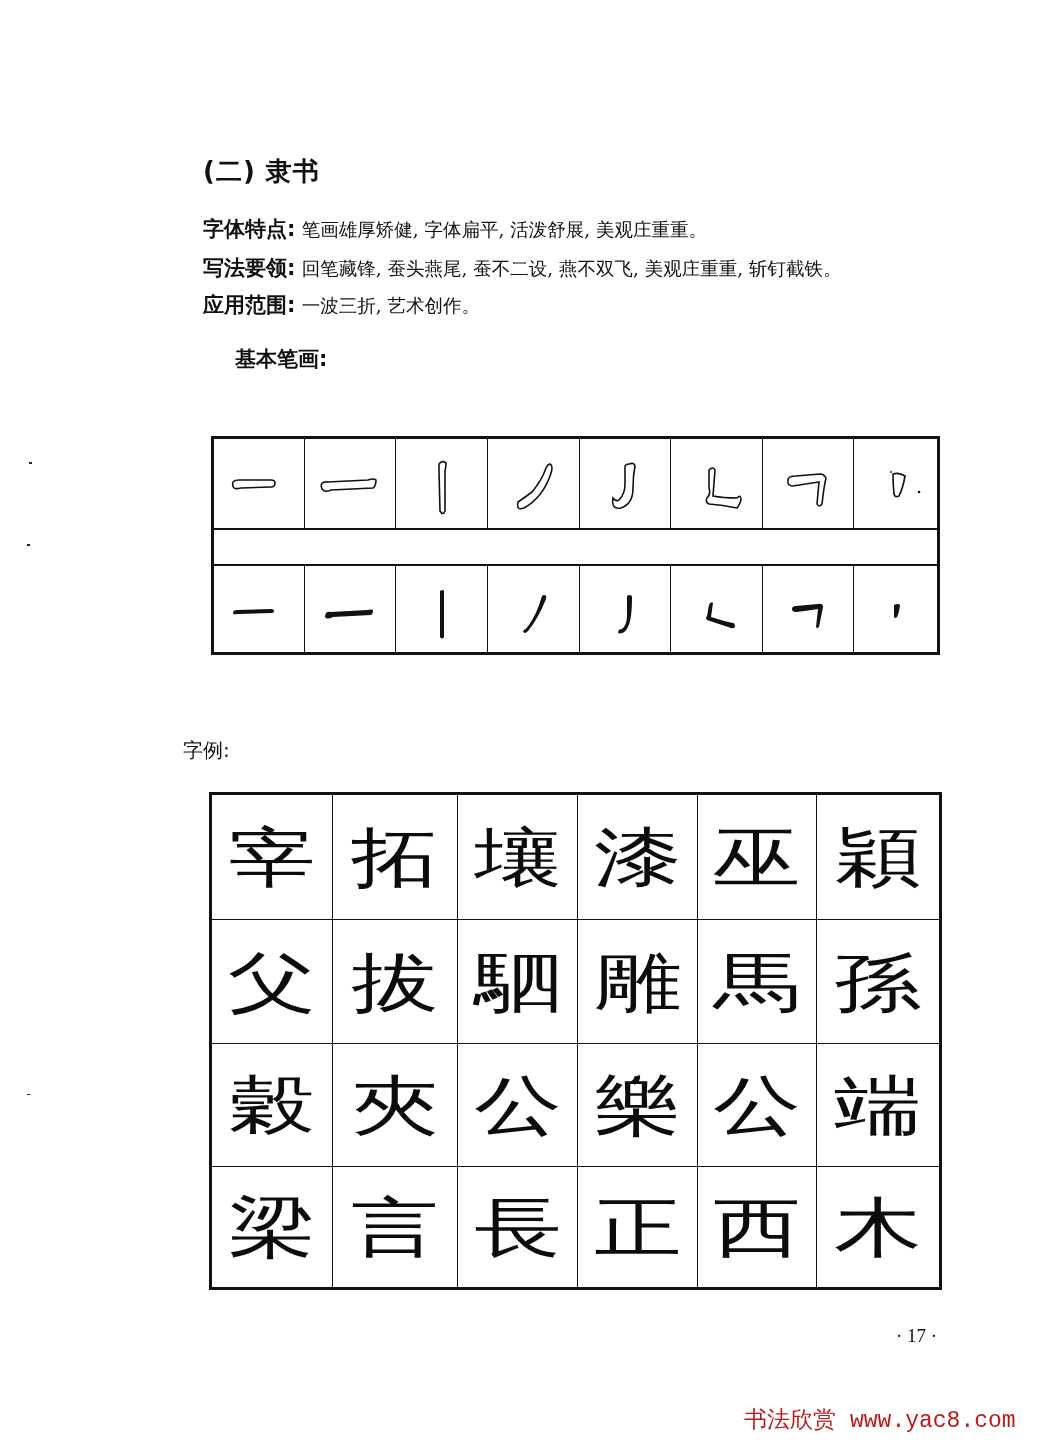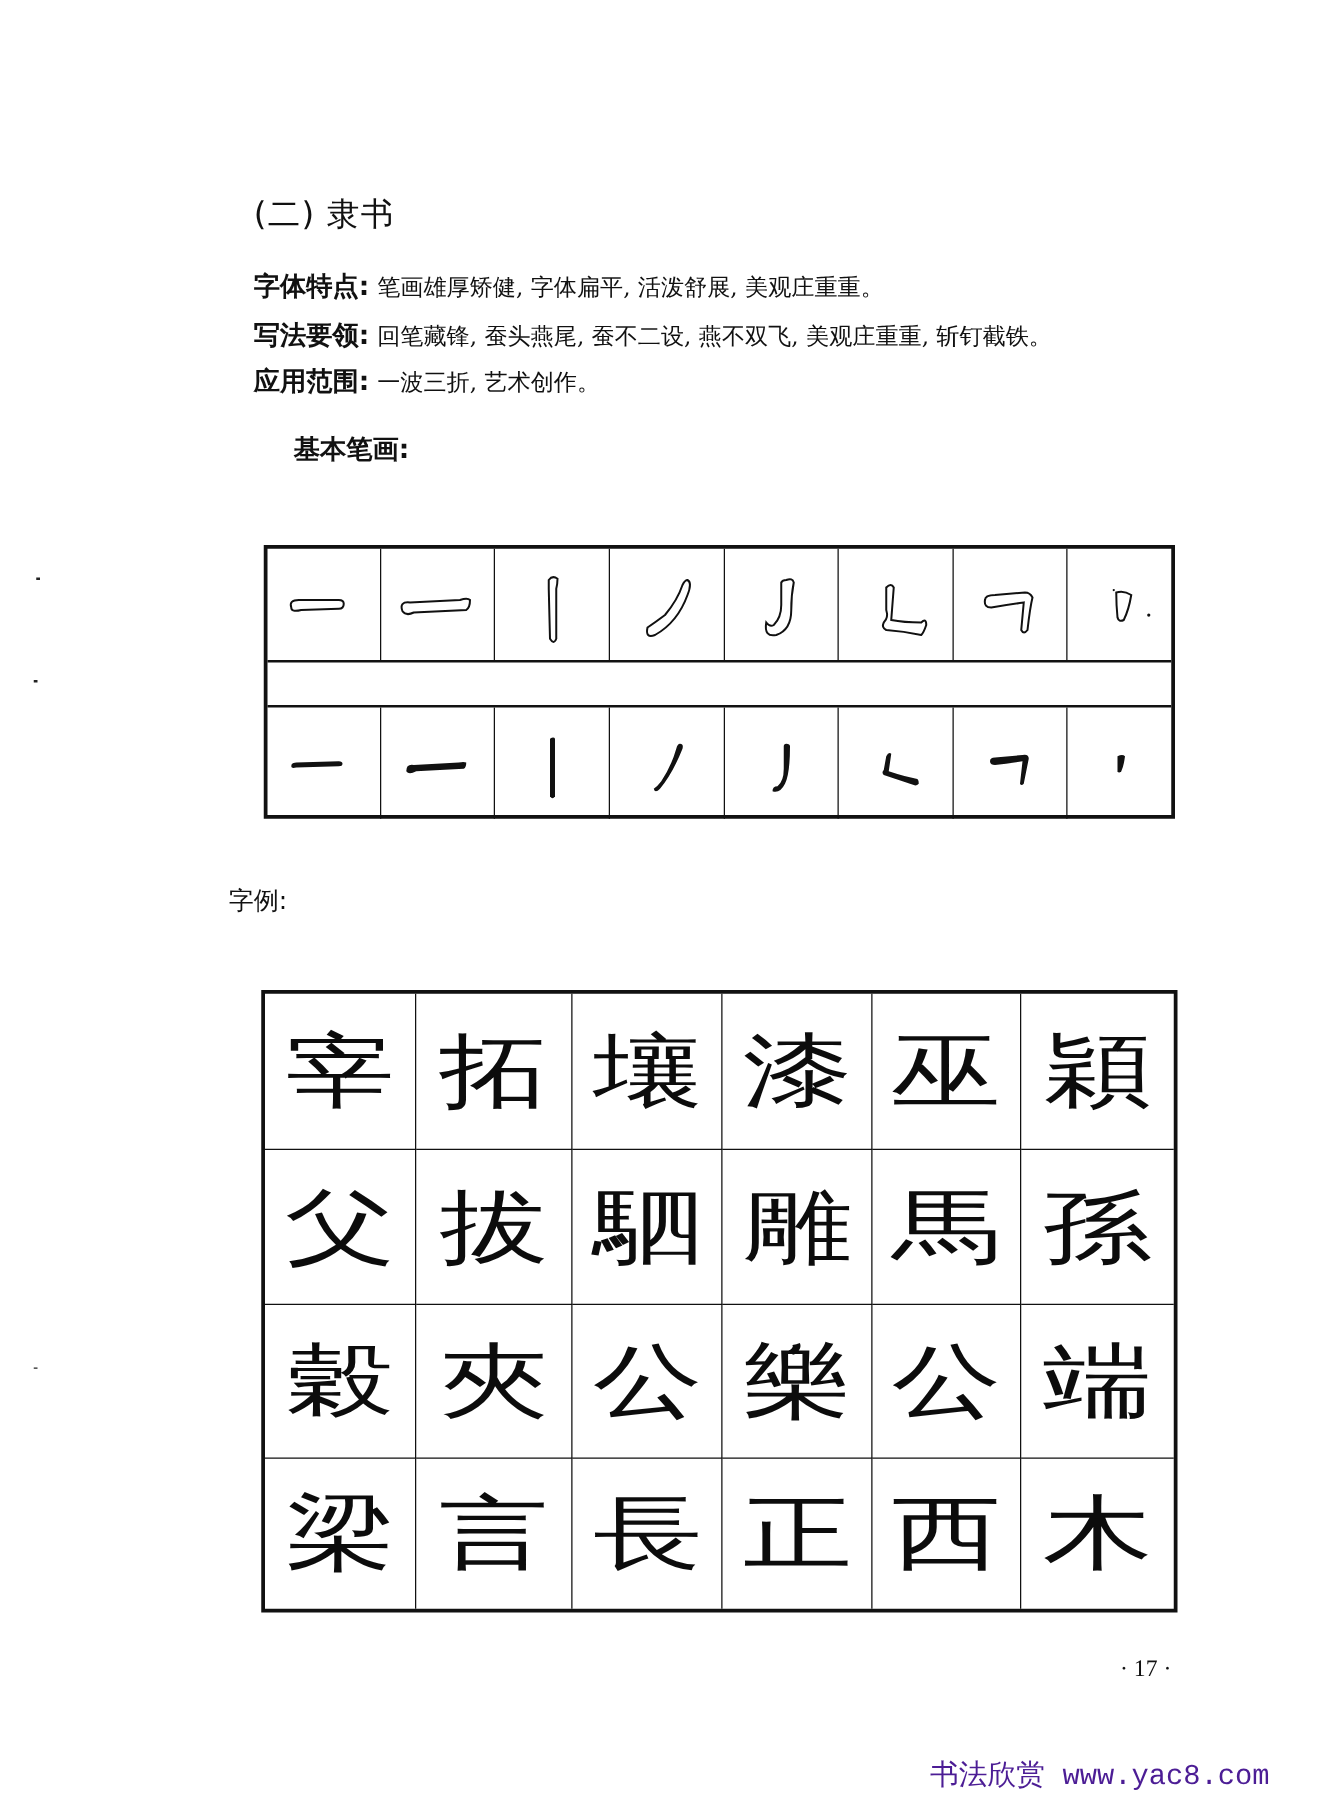--- a/index.html
+++ b/index.html
@@ -1,56 +1,56 @@
 <!DOCTYPE html>
 <html><head>
 <meta charset="utf-8">
 <style>
   html, body { margin: 0; padding: 0; background: #ffffff; }
   body { width: 1056px; height: 1455px; position: relative; overflow: hidden;
          font-family: "DejaVu Sans", "Liberation Sans", sans-serif; color: #111; }
   .abs { position: absolute; }
 
-  .title { left: 203px; top: 154px; font-size: 26px; font-weight: normal; letter-spacing: 1px; white-space: nowrap; }
+  .title { left: 203px; top: 154px; font-size: 26px; font-weight: bold; letter-spacing: 1px; white-space: nowrap; }
 
   .info-line { left: 203px; white-space: nowrap; font-size: 20px; line-height: 24px; }
   .info-line .lbl { font-weight: bold; font-size: 21px; }
   .info-line .val { font-family: "DejaVu Serif", "Liberation Serif", serif; font-size: 18.5px; }
 
   
   .stroke-table { left: 211px; top: 436px; width: 729px; height: 219px;
                   border: 3px solid #111; box-sizing: border-box; }
   .stroke-row { position: absolute; left: 0; right: 0; display: flex; }
   .stroke-row.r1 { top: 0; height: 89px; border-bottom: 2px solid #111; }
   .stroke-gap { position: absolute; left: 0; right: 0; top: 91px; height: 34px; border-bottom: 2px solid #111; }
   .stroke-row.r2 { top: 127px; height: 89px; }
   .stroke-cell { flex: 0 0 auto; height: 100%; border-right: 1.5px solid #111; box-sizing: border-box;
                  display: flex; align-items: center; justify-content: center; }
   .stroke-cell:last-child { border-right: none; }
   .stroke-cell svg { width: 80px; height: 80px; }
 
-  .examples-label { left: 183px; top: 707px; font-size: 20px; white-space: nowrap; }
+  .examples-label { left: 183px; top: 737px; font-size: 20px; white-space: nowrap; }
 
   
   .example-grid { left: 209px; top: 792px; width: 733px; height: 498px;
                   border: 3px solid #111; box-sizing: border-box;
                   display: grid;
                   grid-template-columns: 121px 125px 120px 120px 119px 122px;
                   grid-template-rows: 125px 124px 123px 120px; }
   .ex-cell { border-right: 1.5px solid #111; border-bottom: 1.5px solid #111; box-sizing: border-box;
              display: flex; align-items: center; justify-content: center; overflow: hidden; }
   .ex-cell:nth-child(6n) { border-right: none; }
   .ex-cell:nth-last-child(-n+6) { border-bottom: none; }
   .ex-char { font-family: "DejaVu Serif", "Liberation Serif", serif; font-size: 74px; line-height: 1;
              transform: scaleX(1.18) scaleY(0.88); color: #0c0c0c; font-weight: normal; }
 
   .page-number { left: 896px; top: 1325px; font-family: "Liberation Serif", "DejaVu Serif", serif;
                  font-size: 19px; white-space: nowrap; }
 
-  .watermark { left: 744px; top: 1404px; color: #4c1d95; white-space: nowrap; font-size: 23px; }
+  .watermark { left: 744px; top: 1404px; color: #b91c1c; white-space: nowrap; font-size: 23px; }
   .watermark .wm-cn { font-family: "DejaVu Serif", serif; }
   .watermark .wm-url { font-family: "Liberation Mono", "DejaVu Sans Mono", monospace; margin-left: 14px; font-size: 23px; }
 
   .speck { width: 3px; height: 2px; background: #222; }
 </style>
 </head>
 <body>
 
 <div class="abs title">(二) 隶书</div>
 

